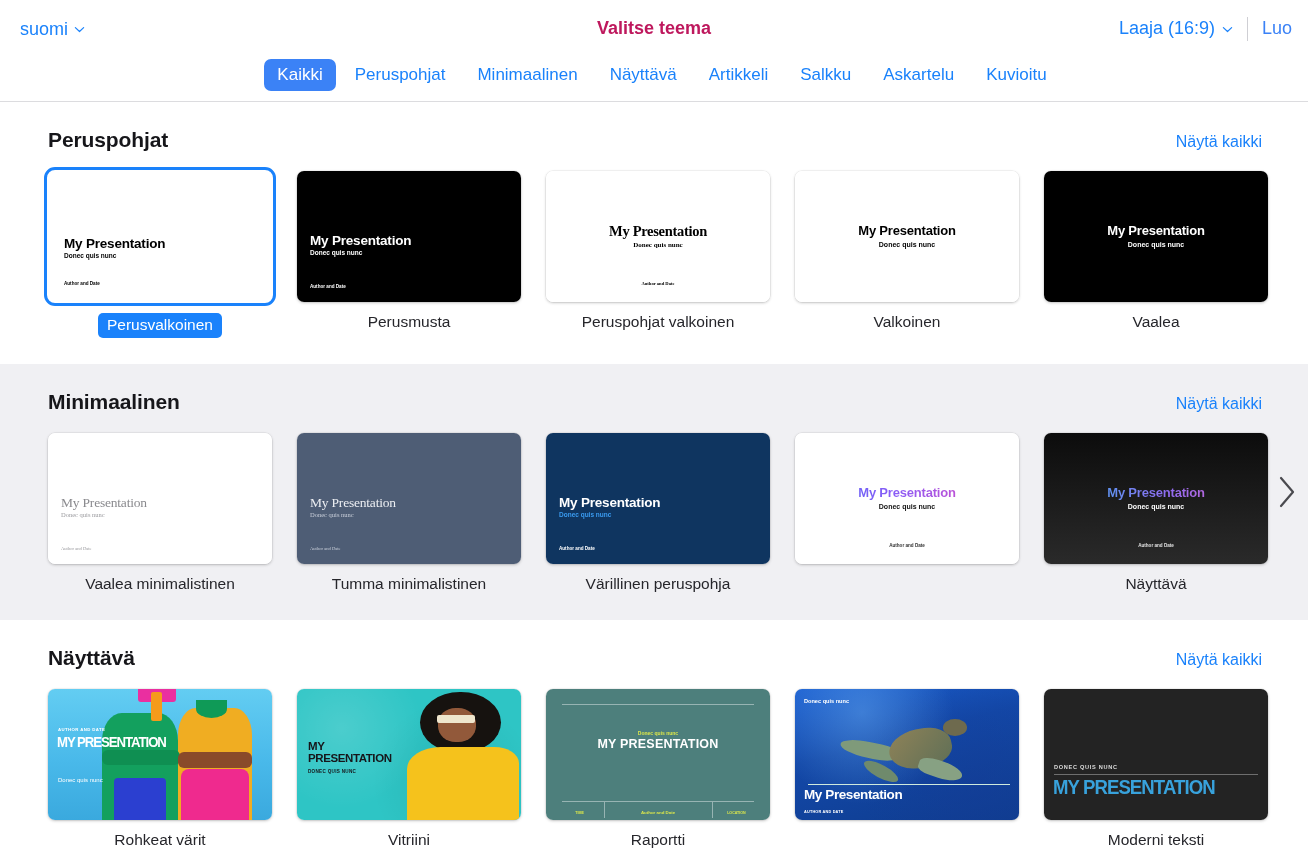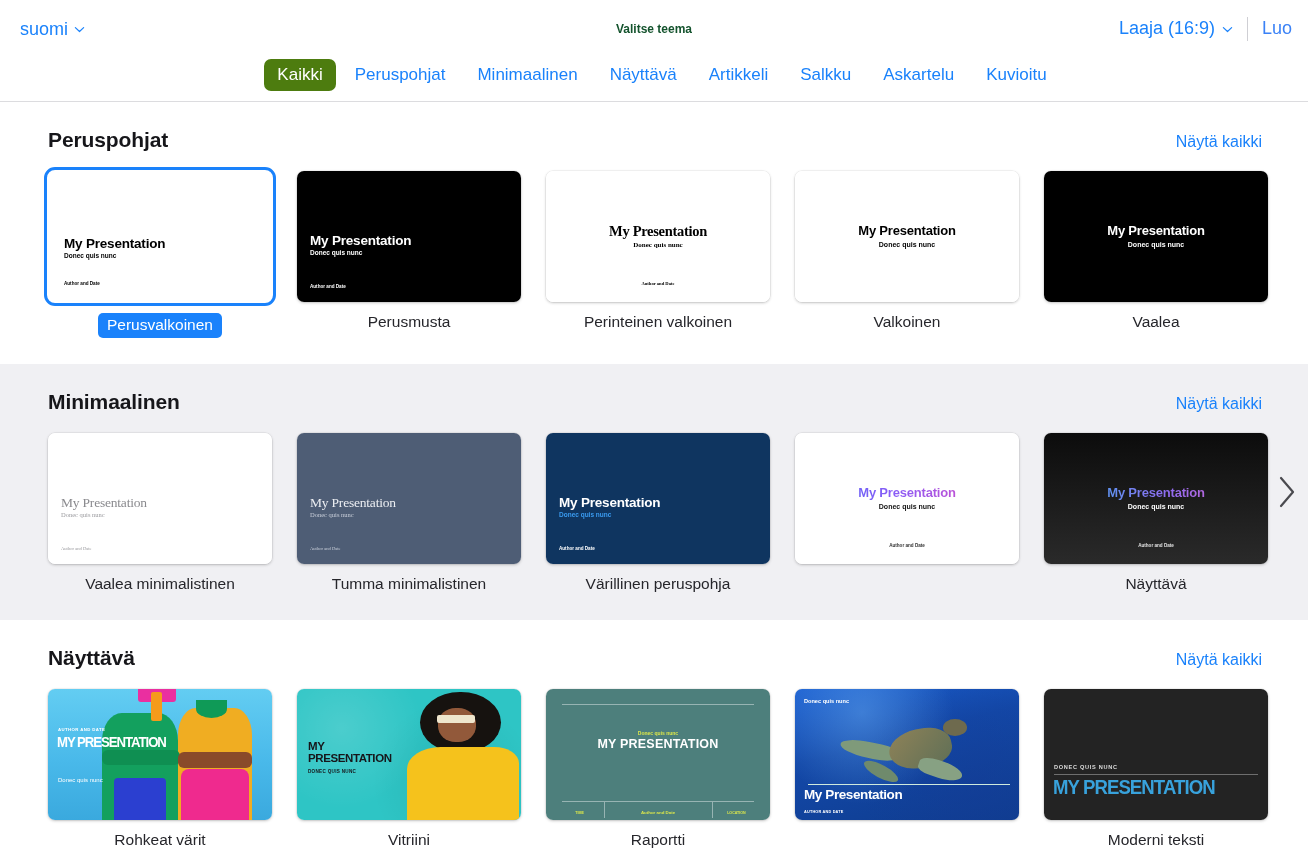--- a/index.html
+++ b/index.html
@@ -32,21 +32,21 @@
     cursor: pointer; background: none; border: none;
     font-family: inherit;
   }
   .chev-down {
     width: 11px; height: 11px; display: inline-block; position: relative; top: 1px;
   }
   .chev-down svg { display: block; }
   .win-title {
     position: absolute; left: 0; right: 0; top: 0; bottom: 0;
     display: flex; align-items: center; justify-content: center;
-    font-size: 12px; font-weight: bold; color: #14532d;
+    font-size: 18px; font-weight: bold; color: #be185d;
     pointer-events: none;
   }
   .header-right {
     margin-left: auto; display: flex; align-items: center; gap: 0;
     position: relative; z-index: 2;
   }
   .ratio-btn {
     display: flex; align-items: center; gap: 7px;
     color: #1a82fb; font-size: 18px; cursor: pointer;
     background: none; border: none; font-family: inherit;
@@ -60,21 +60,21 @@
   }
   .header-tabs {
     height: 44px; display: flex; align-items: center; justify-content: center;
     gap: 6px; padding-bottom: 8px;
   }
   .tab {
     font-size: 17px; color: #1a82fb; padding: 5px 13px;
     border-radius: 7px; cursor: pointer; white-space: nowrap;
     background: none; border: none; font-family: inherit; line-height: 1.25;
   }
-  .tab.active { background: #4d7c0f; color: #ffffff; margin-left: 16px; }
+  .tab.active { background: #3b82f6; color: #ffffff; margin-left: 16px; }
 
   
   .body-scroll {
     flex: 1 1 auto; position: relative; overflow: hidden;
     background: #ffffff;
   }
   .section { position: relative; padding: 0 0 0 0; }
   .section.shaded { background: #f0f0f3; }
   .section-head {
     display: flex; align-items: baseline; justify-content: space-between;
@@ -346,21 +346,21 @@
                 <div class="thumb">
                   <div class="slide sl-white sl-serif">
                     <div class="lay-center">
                       <div class="s-title">My Presentation</div>
                       <div class="s-sub">Donec quis nunc</div>
                       <div class="s-auth">Author and Date</div>
                     </div>
                   </div>
                 </div>
               </div>
-              <div class="caption">Perinteinen valkoinen</div>
+              <div class="caption">Peruspohjat valkoinen</div>
             </div>
             <div class="cell">
               <div class="thumb-wrap">
                 <div class="thumb">
                   <div class="slide sl-white">
                     <div class="lay-center">
                       <div class="s-title">My Presentation</div>
                       <div class="s-sub">Donec quis nunc</div>
                     </div>
                   </div>

